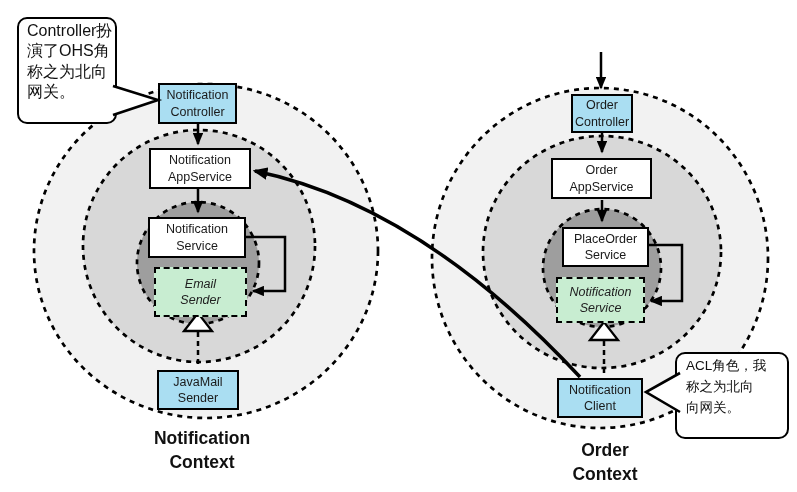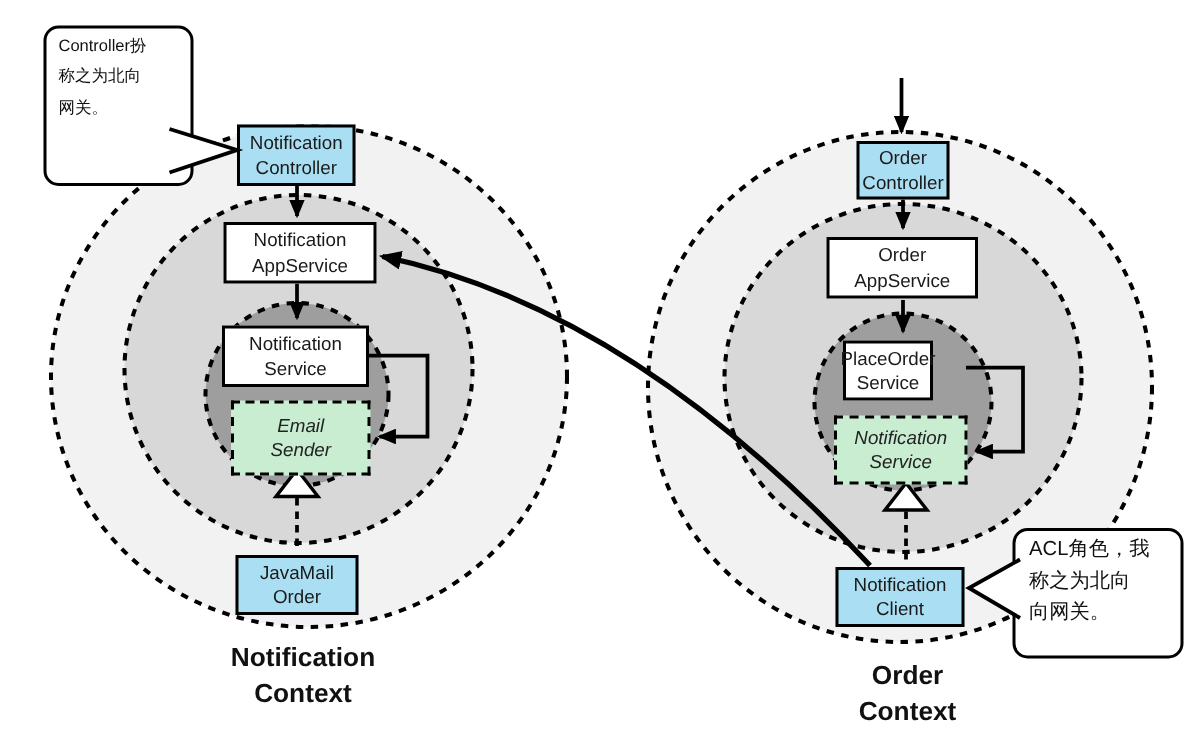--- a/index.html
+++ b/index.html
@@ -47,21 +47,21 @@
   .callout {
     position: absolute;
     box-sizing: border-box;
     background: #ffffff;
     border: 2.6px solid #000;
     border-radius: 10px;
     z-index: 3;
     color: #111;
   }
   .callout .cl-line { white-space: nowrap; }
-  #callout-ohs { left: 17px; top: 17px; width: 100px; height: 107px; padding: 2px 0 0 8px; font-size: 11px; margin-left: 12px; }
+  #callout-ohs { left: 17px; top: 17px; width: 100px; height: 107px; padding: 2px 0 0 8px; font-size: 16px; }
   #callout-ohs .cl-line { line-height: 20.4px; }
   #callout-acl { left: 675px; top: 352px; width: 114px; height: 87px; padding: 2px 0 0 9px; font-size: 13.5px; }
   #callout-acl .cl-line { line-height: 20.8px; }
 </style>
 </head>
 <body>
 
 <div id="canvas">
 
   <svg id="bg-layer" class="layer" width="797" height="492" viewBox="0 0 797 492">
@@ -102,40 +102,41 @@
 
   <div class="node blue" style="left:158px; top:83px;  width:79px;  height:41px;">Notification
 Controller</div>
   <div class="node" style="left:149px; top:148px; width:102px; height:41px;">Notification
 AppService</div>
   <div class="node" style="left:148px; top:217px; width:98px;  height:41px;">Notification
 Service</div>
   <div class="node green" style="left:154px; top:267px; width:93px;  height:50px;">Email
 Sender</div>
   <div class="node blue" style="left:157px; top:370px; width:82px;  height:40px;">JavaMail
-Order</div>
+Sender</div>
 
   <div class="node blue" style="left:571px; top:94px;  width:62px;  height:39px;">Order
 Controller</div>
   <div class="node" style="left:551px; top:158px; width:101px; height:41px;">Order
 AppService</div>
-  <div class="node" style="left:562px; top:227px; width:60px;  height:40px;">PlaceOrder
+  <div class="node" style="left:562px; top:227px; width:87px;  height:40px;">PlaceOrder
 Service</div>
   <div class="node green" style="left:556px; top:277px; width:89px;  height:46px;">Notification
 Service</div>
   <div class="node blue" style="left:557px; top:378px; width:86px;  height:40px;">Notification
 Client</div>
 
   <div class="ctx-title" style="left:102px; top:426px;">Notification
 Context</div>
   <div class="ctx-title" style="left:505px; top:438px;">Order
 Context</div>
 
   <div id="callout-ohs" class="callout">
     <div class="cl-line">Controller扮</div>
+    <div class="cl-line">演了OHS角</div>
     <div class="cl-line">称之为北向</div>
     <div class="cl-line">网关。</div>
   </div>
   <div id="callout-acl" class="callout">
     <div class="cl-line">ACL角色，我</div>
     <div class="cl-line">称之为北向</div>
     <div class="cl-line">向网关。</div>
   </div>
 
   <svg id="pointer-layer" class="layer" width="797" height="492" viewBox="0 0 797 492">

